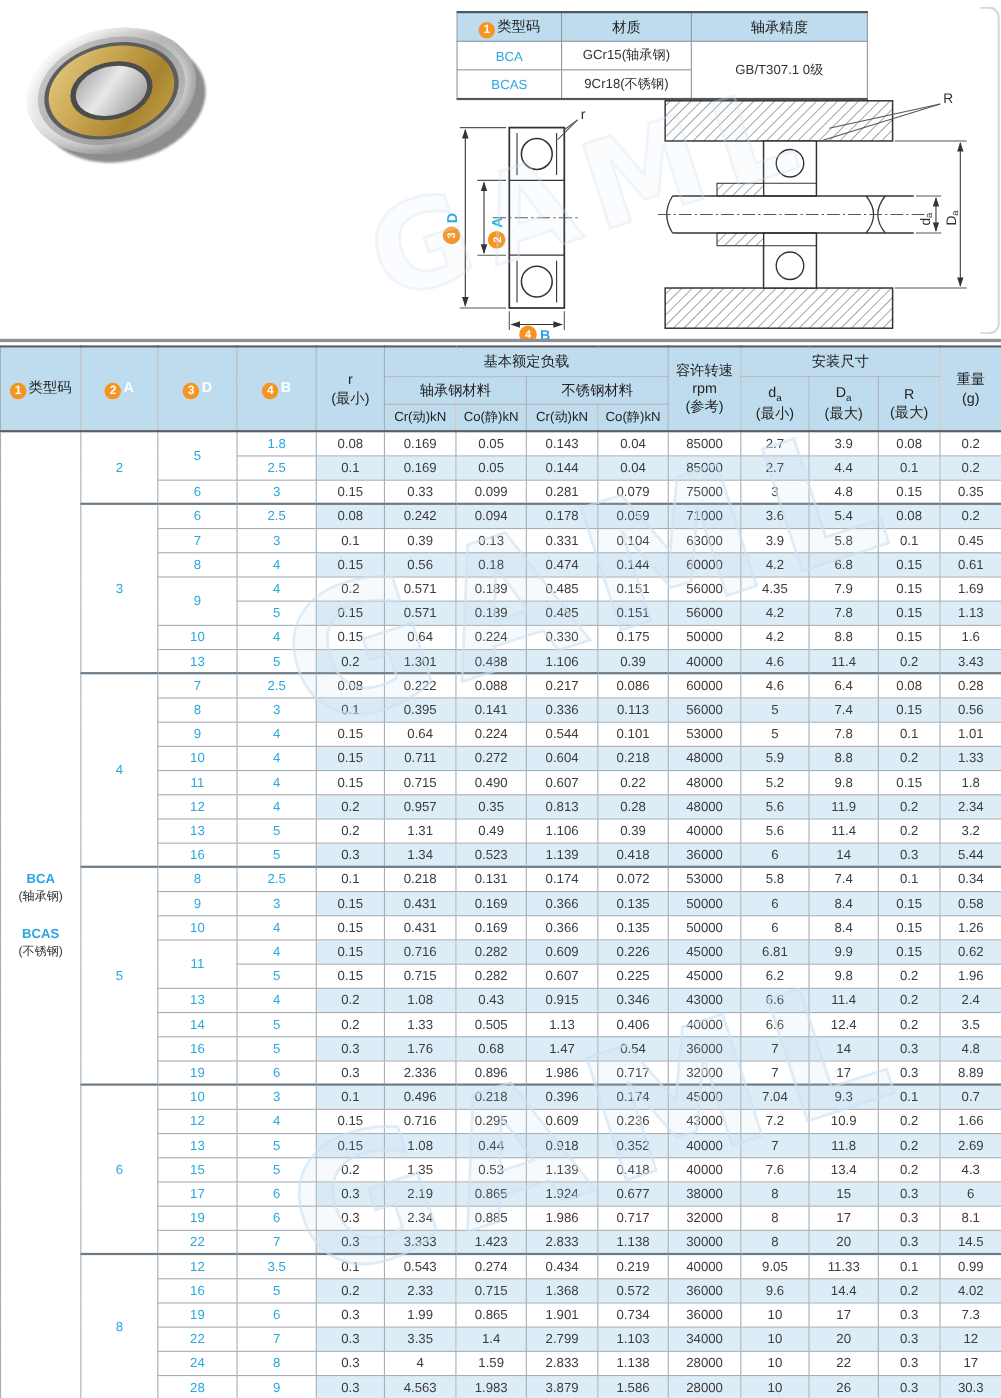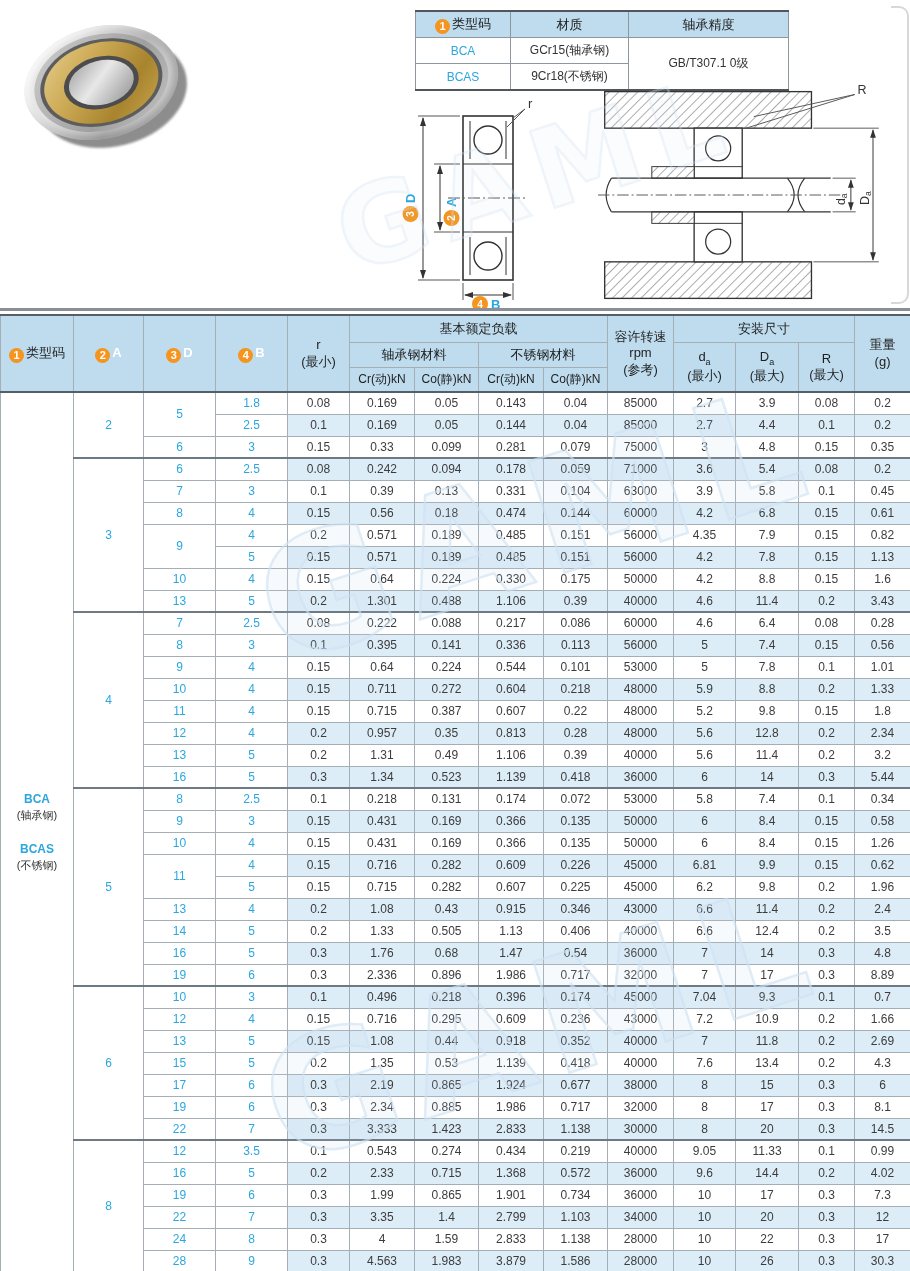--- a/index.html
+++ b/index.html
@@ -410,21 +410,21 @@
           <td class="cyan">4</td>
           <td class="val">0.2</td>
           <td class="val">0.571</td>
           <td class="val">0.189</td>
           <td class="val">0.485</td>
           <td class="val">0.151</td>
           <td class="val">56000</td>
           <td class="val">4.35</td>
           <td class="val">7.9</td>
           <td class="val">0.15</td>
-          <td class="val">0.82</td>
+          <td class="val">1.69</td>
         </tr>
         <tr>
           <td class="cyan">5</td>
           <td class="val shade">0.15</td>
           <td class="val shade">0.571</td>
           <td class="val shade">0.189</td>
           <td class="val shade">0.485</td>
           <td class="val shade">0.151</td>
           <td class="val shade">56000</td>
           <td class="val shade">4.2</td>
@@ -515,40 +515,40 @@
           <td class="val shade">5.9</td>
           <td class="val shade">8.8</td>
           <td class="val shade">0.2</td>
           <td class="val shade">1.33</td>
         </tr>
         <tr>
           <td class="cyan">11</td>
           <td class="cyan">4</td>
           <td class="val">0.15</td>
           <td class="val">0.715</td>
-          <td class="val">0.387</td>
+          <td class="val">0.490</td>
           <td class="val">0.607</td>
           <td class="val">0.22</td>
           <td class="val">48000</td>
           <td class="val">5.2</td>
           <td class="val">9.8</td>
           <td class="val">0.15</td>
           <td class="val">1.8</td>
         </tr>
         <tr>
           <td class="cyan">12</td>
           <td class="cyan">4</td>
           <td class="val shade">0.2</td>
           <td class="val shade">0.957</td>
           <td class="val shade">0.35</td>
           <td class="val shade">0.813</td>
           <td class="val shade">0.28</td>
           <td class="val shade">48000</td>
           <td class="val shade">5.6</td>
-          <td class="val shade">12.8</td>
+          <td class="val shade">11.9</td>
           <td class="val shade">0.2</td>
           <td class="val shade">2.34</td>
         </tr>
         <tr>
           <td class="cyan">13</td>
           <td class="cyan">5</td>
           <td class="val">0.2</td>
           <td class="val">1.31</td>
           <td class="val">0.49</td>
           <td class="val">1.106</td>

